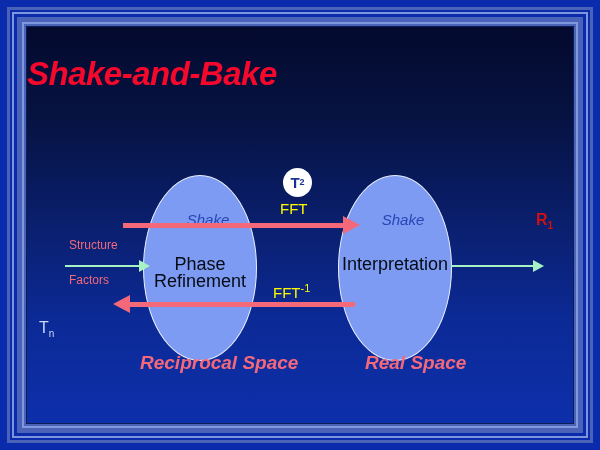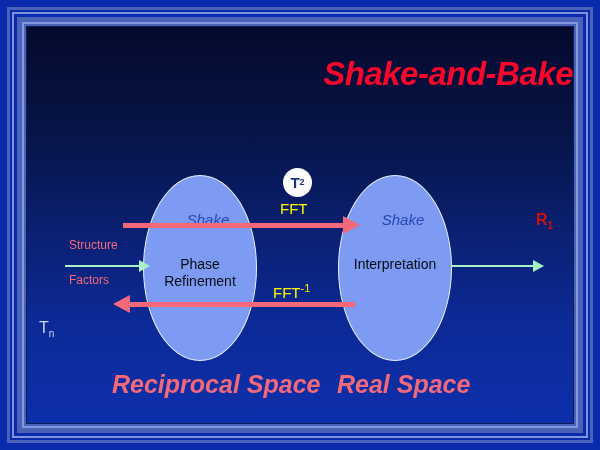--- a/index.html
+++ b/index.html
@@ -22,38 +22,38 @@
   #frame-ring5{left:26px;top:26px;width:548px;height:398px;border:1px solid #0b1f55;background:transparent;}
 
   
   #stage{
     position:absolute;left:27px;top:27px;width:546px;height:396px;
     background:linear-gradient(180deg,#040a2e 0%,#061240 22%,#0a1f6e 50%,#0c2a96 74%,#0d2fab 100%);
     overflow:hidden;
   }
 
   #title{
-    position:absolute;left:0;top:28px;width:546px;text-align:right;
+    position:absolute;left:0;top:28px;width:546px;text-align:left;
     font-size:33px;font-weight:bold;font-style:italic;color:#f5082b;
     letter-spacing:-0.5px;white-space:nowrap;
   }
 
   .ellipse{
     position:absolute;background:#7d9bf2;border:1px solid #e8eefc;border-radius:50%;
   }
   #ellipse-left{left:116px;top:148px;width:112px;height:184px;}
   #ellipse-right{left:311px;top:148px;width:112px;height:184px;}
 
   .ellipse-title{
     position:absolute;width:112px;text-align:center;top:35px;left:8px;
     font-size:15px;font-style:italic;color:#2a45b5;
   }
   .ellipse-body{
     position:absolute;width:130px;left:-9px;top:80px;text-align:center;
-    font-size:14px;color:#050b14;line-height:17px;
+    font-size:18px;color:#050b14;line-height:17px;
   }
 
   
   #t2-bubble{
     position:absolute;left:256px;top:141px;width:29px;height:29px;border-radius:50%;
     background:#ffffff;color:#17328f;font-size:15px;font-weight:bold;
     display:flex;align-items:center;justify-content:center;line-height:1;
   }
   #t2-bubble sub{font-size:9px;}
 
@@ -84,22 +84,22 @@
   .sf-label{position:absolute;color:#f4697a;font-size:12px;white-space:nowrap;text-align:right;}
   #sf-line1{left:42px;top:211px;}
   #sf-line2{left:42px;top:246px;}
 
   #label-tn{position:absolute;left:12px;top:292px;color:#c9d8f6;font-size:16px;}
   #label-tn sub{font-size:10px;}
   #label-r1{position:absolute;left:509px;top:184px;color:#d31010;font-size:16px;font-weight:bold;}
   #label-r1 sub{font-size:10px;}
 
   .space-label{
-    position:absolute;top:343px;color:#f4697a;font-size:25px;
-    font-weight:bold;font-style:italic;white-space:nowrap;
+    position:absolute;top:325px;color:#f4697a;font-size:19px;
+    font-weight:bold;font-style:italic;white-space:nowrap;margin-left:28px;
   }
   #label-reciprocal{left:85px;}
   #label-real{left:310px;}
 </style>
 </head>
 <body>
 
 <div id="slide">
 
   <div class="frame" id="frame-outer"></div>

